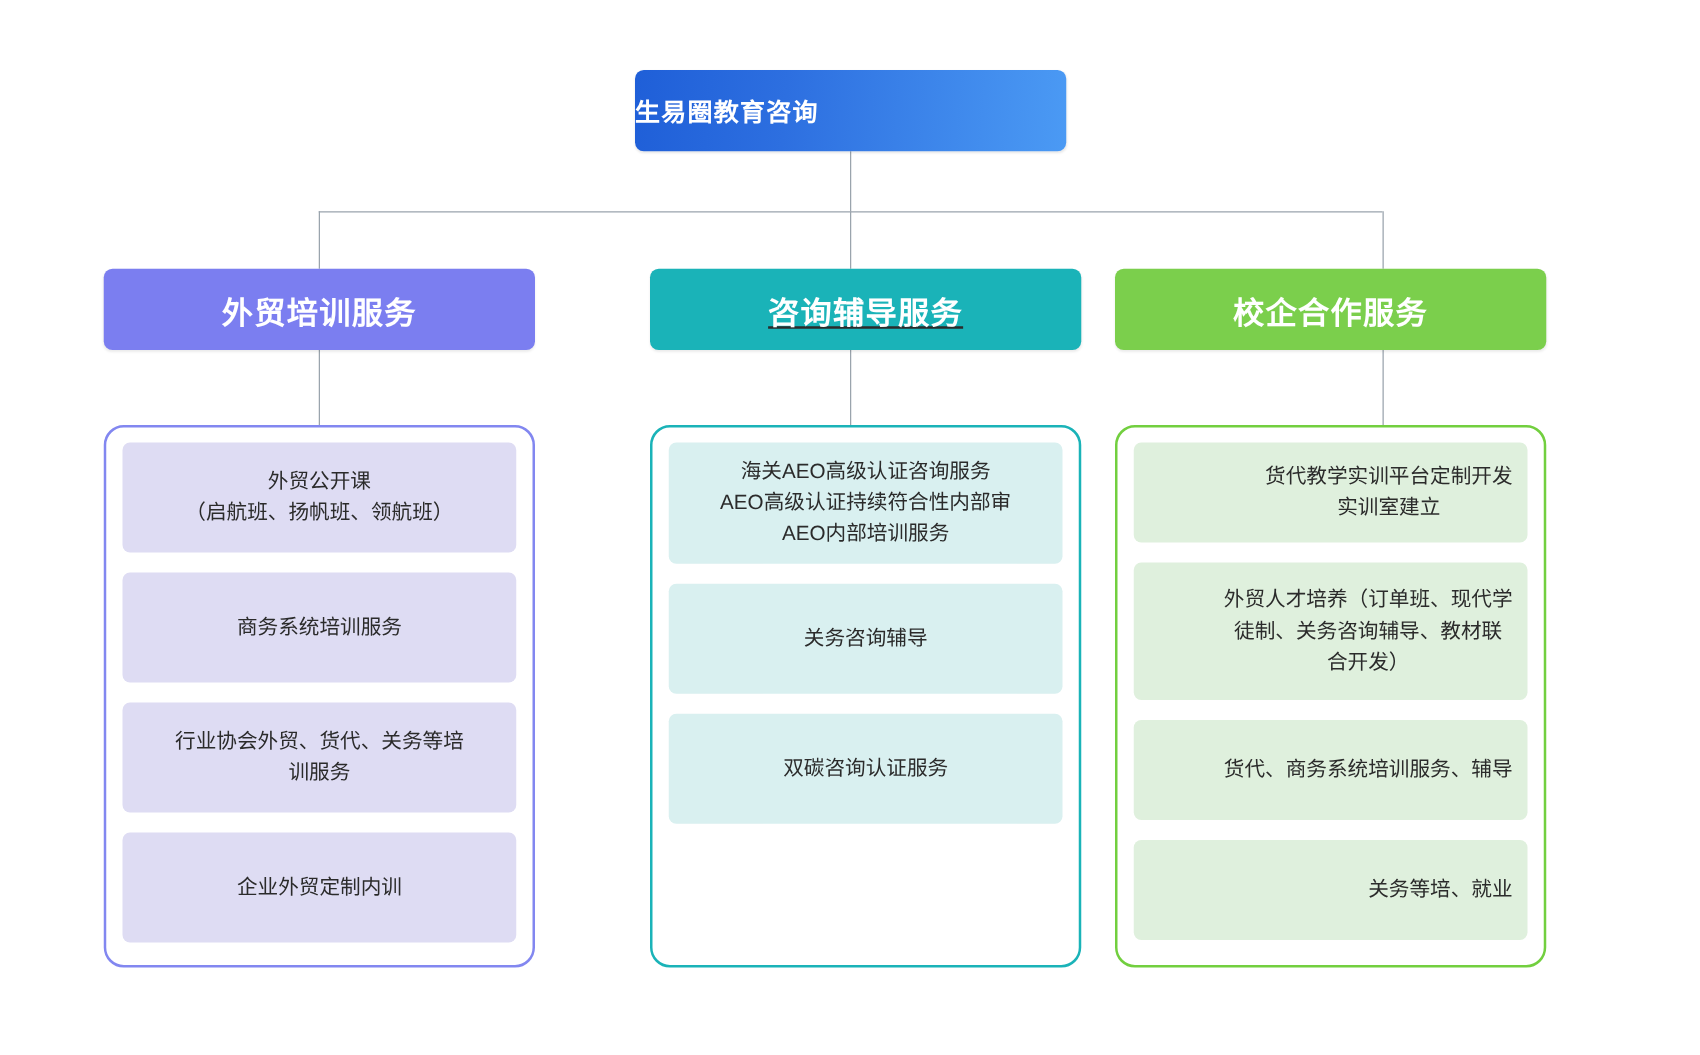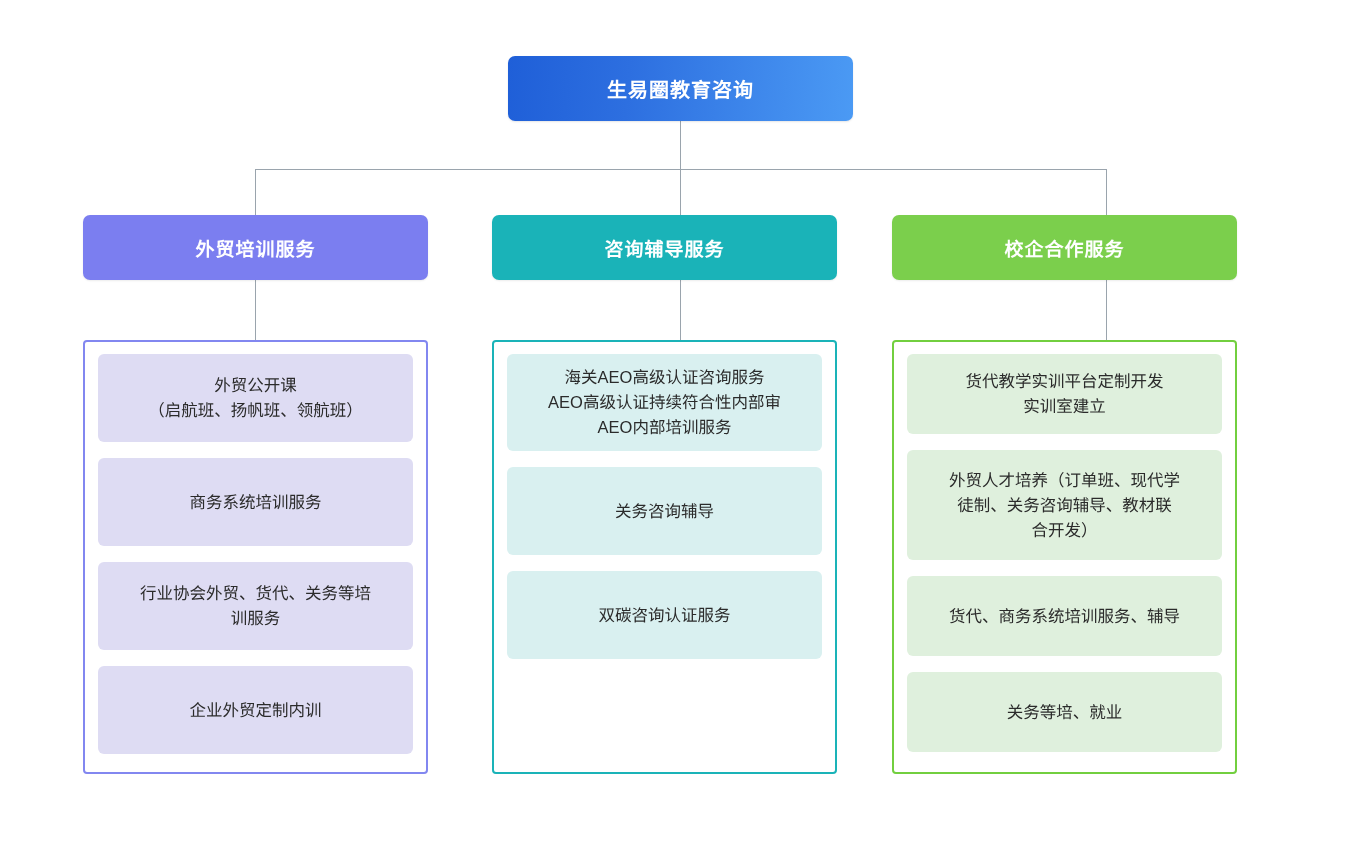--- a/index.html
+++ b/index.html
@@ -42,65 +42,65 @@
   .root-node {
     position: absolute;
     left: 508px;
     top: 56px;
     width: 345px;
     height: 65px;
     border-radius: 7px;
     background: linear-gradient(95deg, #1f5fd8 0%, #2d6fe0 35%, #4b9af4 100%);
     display: flex;
     align-items: center;
-    justify-content: center;
+    justify-content: flex-start;
     box-shadow: 0 1px 2px rgba(0,0,0,0.10);
   }
   .root-node .node-title {
     color: #ffffff;
     font-size: 20px;
     font-weight: bold;
     letter-spacing: 1px;
   }
 
   
   .branch {
     position: absolute;
     top: 215px;
     width: 345px;
   }
   .branch-0 { left: 83px; }
-  .branch-1 { left: 492px; }
+  .branch-1 { left: 520px; text-decoration: underline; }
   .branch-2 { left: 892px; }
 
   .branch-header {
     height: 65px;
     border-radius: 7px;
     display: flex;
     align-items: center;
     justify-content: center;
     box-shadow: 0 1px 2px rgba(0,0,0,0.08);
   }
   .branch-header .node-title {
     color: #ffffff;
-    font-size: 19px;
+    font-size: 25px;
     font-weight: bold;
     letter-spacing: 1px;
     text-align: center;
   }
 
   .branch-body {
     position: absolute;
     top: 125px;
     left: 0;
     width: 345px;
     height: 434px;
     box-sizing: border-box;
     border: 2px solid #cccccc;
-    border-radius: 4px;
+    border-radius: 16px;
     background: #ffffff;
     padding: 12px 13px;
     display: flex;
     flex-direction: column;
   }
 
   .service-card {
     box-sizing: border-box;
     border-radius: 6px;
     display: flex;
@@ -130,21 +130,21 @@
   .theme-purple .branch-header { background: #7b7ef0; }
   .theme-purple .branch-body   { border-color: #8287f0; }
   .theme-purple .service-card  { background: #dedcf3; }
 
   .theme-teal .branch-header { background: #1ab3b8; }
   .theme-teal .branch-body   { border-color: #1ab3b8; }
   .theme-teal .service-card  { background: #d9f0f0; }
 
   .theme-green .branch-header { background: #7bcf4c; }
   .theme-green .branch-body   { border-color: #72cf3f; }
-  .theme-green .service-card  { background: #dff0dd; }
+  .theme-green .service-card  { background: #dff0dd; justify-content: flex-end; }
 </style>
 </head>
 <body>
 
 <div id="chart-root">
 
   <div class="connector-layer">
 
     <div class="conn v" style="left:680px; top:121px; height:48px;"></div>
 

